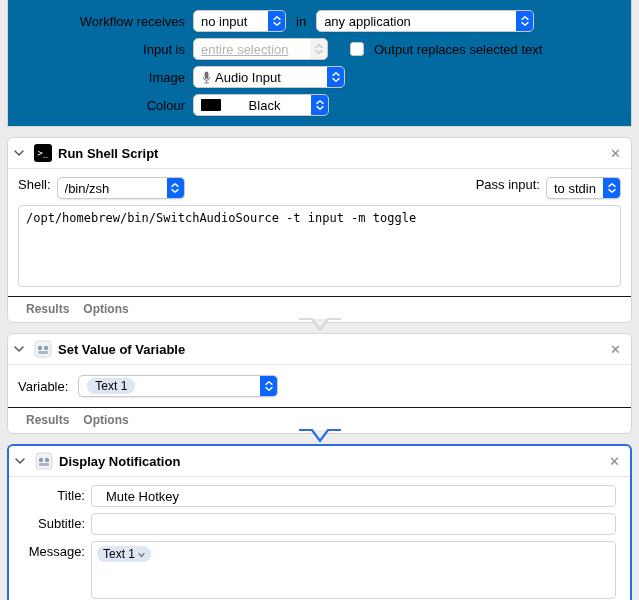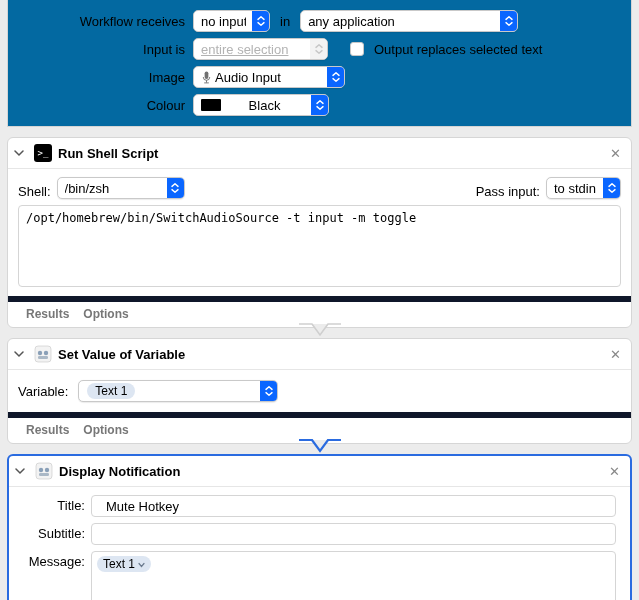--- a/index.html
+++ b/index.html
@@ -61,21 +61,21 @@
   }
   .mac-select .arrows svg { display: block; }
   .mac-select.disabled {
     color: #b3b3b3;
     background: #fff;
     text-decoration: underline;
   }
   .mac-select.disabled .arrows {
     background: #f3f3f3;
   }
-  .w-noinput { width: 77px; }
+  .w-noinput { width: 93px; }
   .w-anyapp { width: 218px; }
   .w-entire { width: 135px; }
   .w-audio { width: 152px; }
   .w-black { width: 136px; text-align: center; }
   .w-shellsel { width: 128px; }
   .w-passinput { width: 75px; }
 
   .inline-text { padding: 0 4px; }
 
   .checkbox {
@@ -158,42 +158,42 @@
     color: #888;
     font-size: 13px;
     padding: 0 2px;
     cursor: default;
   }
   .action-body {
     padding: 8px 10px 6px 10px;
   }
   .shell-row {
     display: flex;
-    align-items: flex-end;
+    align-items: flex-start;
     gap: 6px;
     margin-bottom: 6px;
   }
   .shell-row .label { }
   .spacer { flex: 1; }
 
   .code-box {
     width: 100%;
     height: 82px;
     border: 1px solid #d5d5d5;
     border-radius: 4px;
     background: #fff;
     font-family: Menlo, Monaco, monospace;
     font-size: 12px;
     padding: 5px 7px;
     resize: none;
     outline: none;
   }
 
   .action-footer {
-    border-top: 6px solid #0f172a;
+    border-top: 1px solid #0f172a;
     padding: 5px 8px 6px 18px;
     display: flex;
     gap: 14px;
     font-size: 12px;
     color: #777;
     font-weight: 600;
   }
 
   .var-row {
     display: flex;

